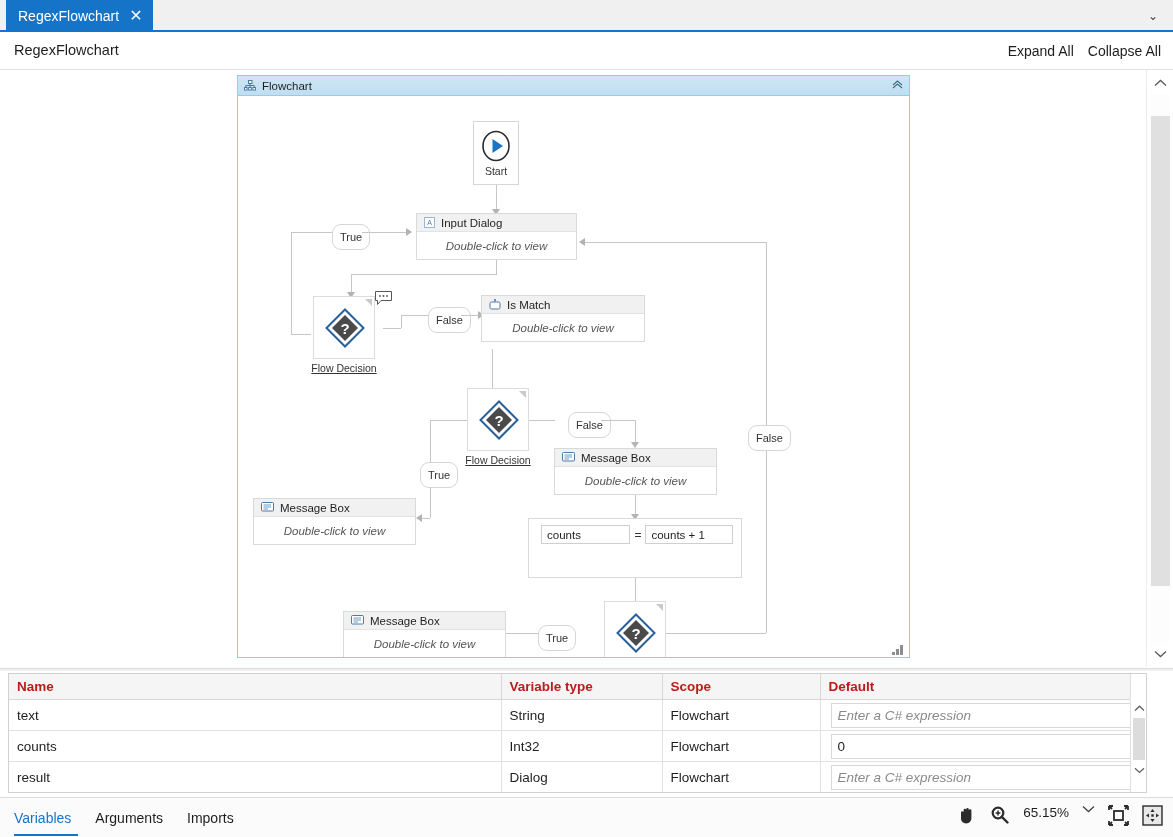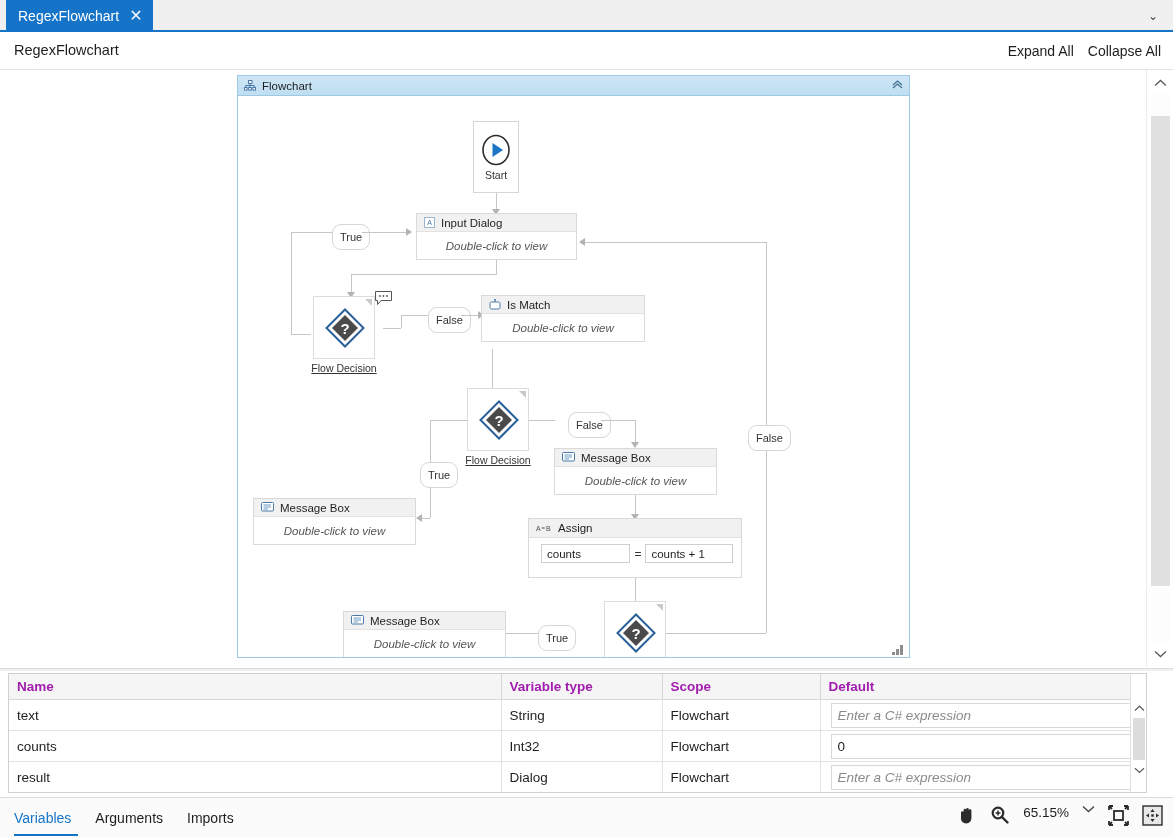--- a/index.html
+++ b/index.html
@@ -92,21 +92,21 @@
   }
   #flowcanvas { position:relative; width:100%; height:561px; overflow:hidden; }
   #resize-grip {
     position:absolute; right:5px; bottom:4px; width:12px; height:10px;
   }
 
   
   .node { position:absolute; }
 
   .start-node {
-    width:46px; height:72px; border:1px solid #d6d6d6; background:#ffffff;
+    width:46px; height:64px; border:1px solid #d6d6d6; background:#ffffff;
     display:flex; flex-direction:column; align-items:center;
     justify-content:center; gap:2px;
   }
   .start-node .start-label { font-size:10.5px; color:#333; }
 
   .act-box {
     border:1px solid #d9d9d9; background:#ffffff;
   }
   .act-box .act-head {
     height:18px; background:#f1f1f1; border-bottom:1px solid #e2e2e2;
@@ -175,21 +175,21 @@
   }
   #varsplit .grip-dots { position:absolute; left:48%; top:0; }
   #vargrid {
     position:absolute; left:8px; top:673px; width:1139px; height:120px;
     border:1px solid #d0d0d0; background:#ffffff; overflow:hidden;
   }
   #vargrid table { border-collapse:collapse; width:1137px; table-layout:fixed; }
   #vargrid th {
     background:#f5f5f5; border-right:1px solid #d7d7d7;
     border-bottom:1px solid #d7d7d7;
-    text-align:left; font-size:13.5px; font-weight:bold; color:#a21caf;
+    text-align:left; font-size:13.5px; font-weight:bold; color:#b91c1c;
     padding:5px 0 5px 8px; height:25px;
   }
   #vargrid td {
     border-right:1px solid #e2e2e2; border-bottom:1px solid #e2e2e2;
     font-size:13.5px; color:#1e1e1e; padding:0 0 0 8px; height:31px;
     vertical-align:middle;
   }
   .cell-input {
     border:1px solid #d8d8d8; background:#ffffff; height:25px;
     margin:2px 4px 2px 2px; display:flex; align-items:center; padding:0 6px;
@@ -421,30 +421,20 @@
               <rect x="0.5" y="0.5" width="12" height="8.5" rx="1" fill="#ffffff" stroke="#4a7ba8"></rect>
               <path d="M2.5 3 H10 M2.5 5 H10 M2.5 7 H7" stroke="#6d9bc3"></path>
             </svg>
           </span>
           <span>Message Box</span>
         </div>
         <div class="act-body">Double-click to view</div>
       </div>
 
       <div class="node assign-box" style="left:290px; top:422px; width:214px; height:60px;">
-        <div class="act-head">
-          <span class="icon">
-            <svg width="16" height="10" viewBox="0 0 16 10">
-              <text x="0" y="8" font-size="7" fill="#4a4a4a" font-family="sans-serif">A</text>
-              <text x="5.5" y="7" font-size="6" fill="#4a4a4a" font-family="sans-serif">=</text>
-              <text x="10" y="8" font-size="7" fill="#4a4a4a" font-family="sans-serif">B</text>
-            </svg>
-          </span>
-          <span>Assign</span>
-        </div>
         <div class="assign-row">
           <div class="assign-field" style="width:94px;">counts</div>
           <span class="assign-eq">=</span>
           <div class="assign-field" style="width:92px;">counts + 1</div>
         </div>
       </div>
 
       <div class="node decision-node" style="left:366px; top:505px;">
         <div class="decision-corner"></div>
         <span class="icon" style="position:absolute; left:11px; top:11px;">

